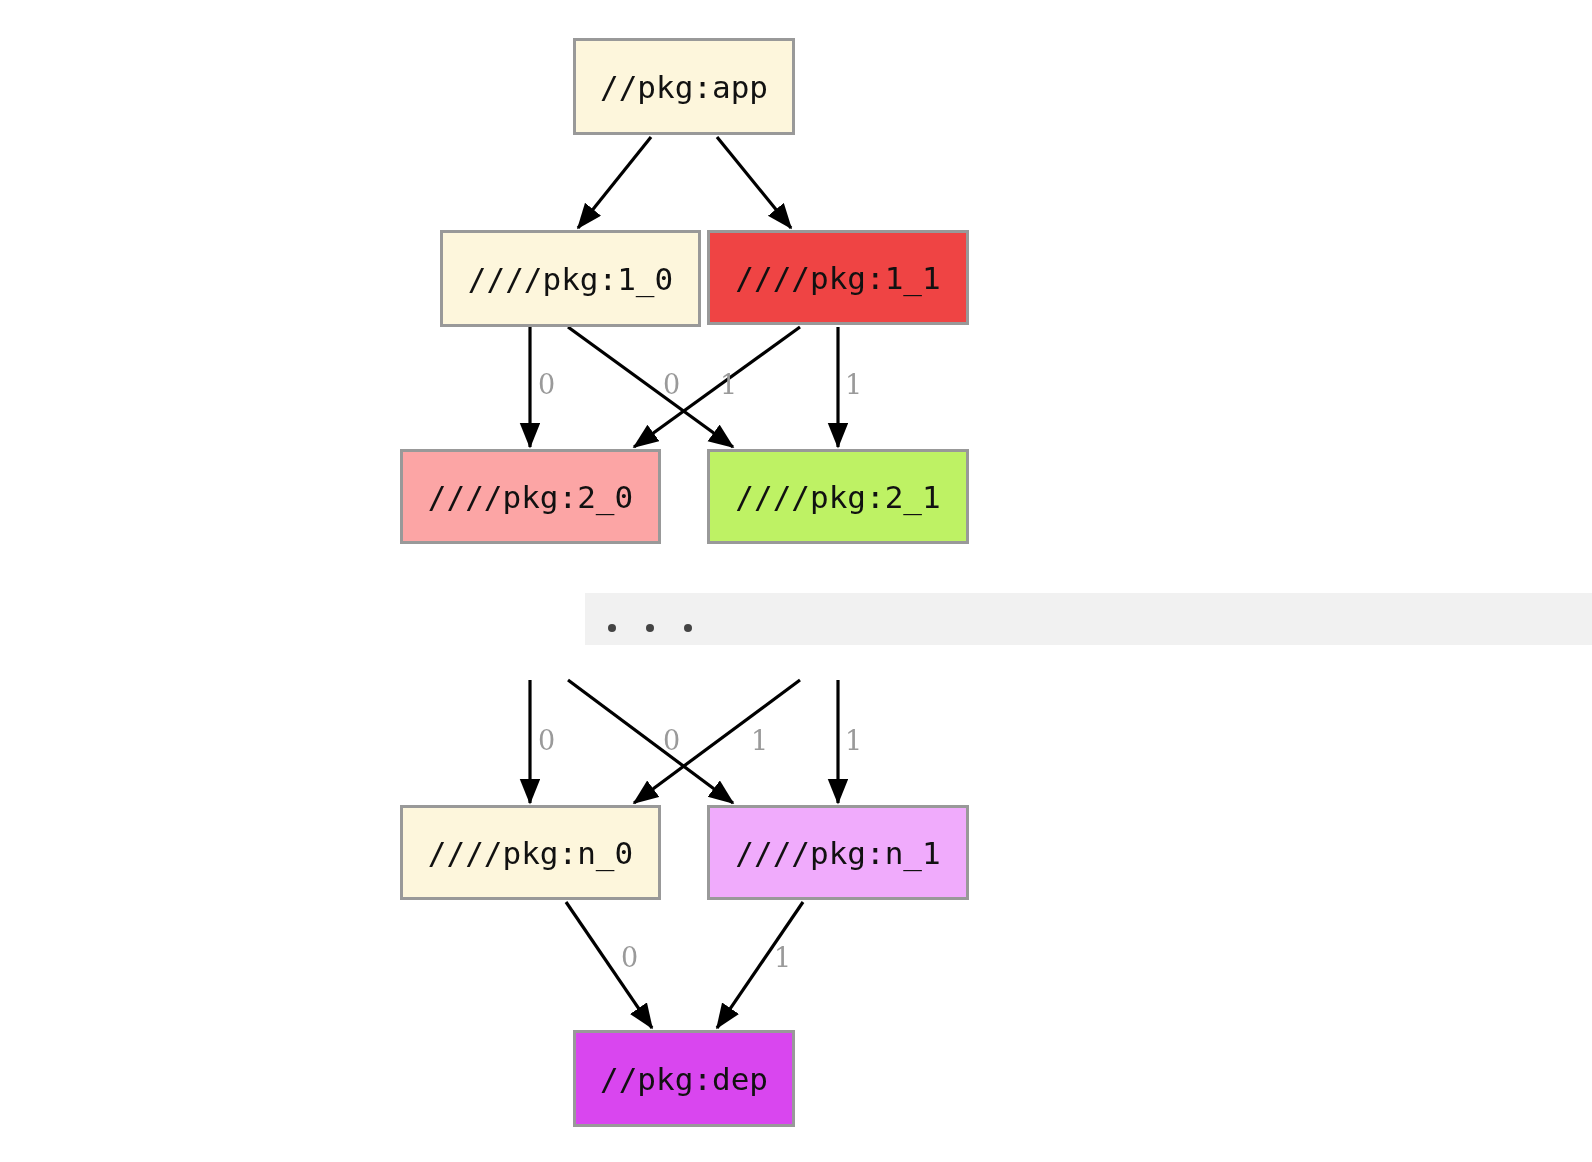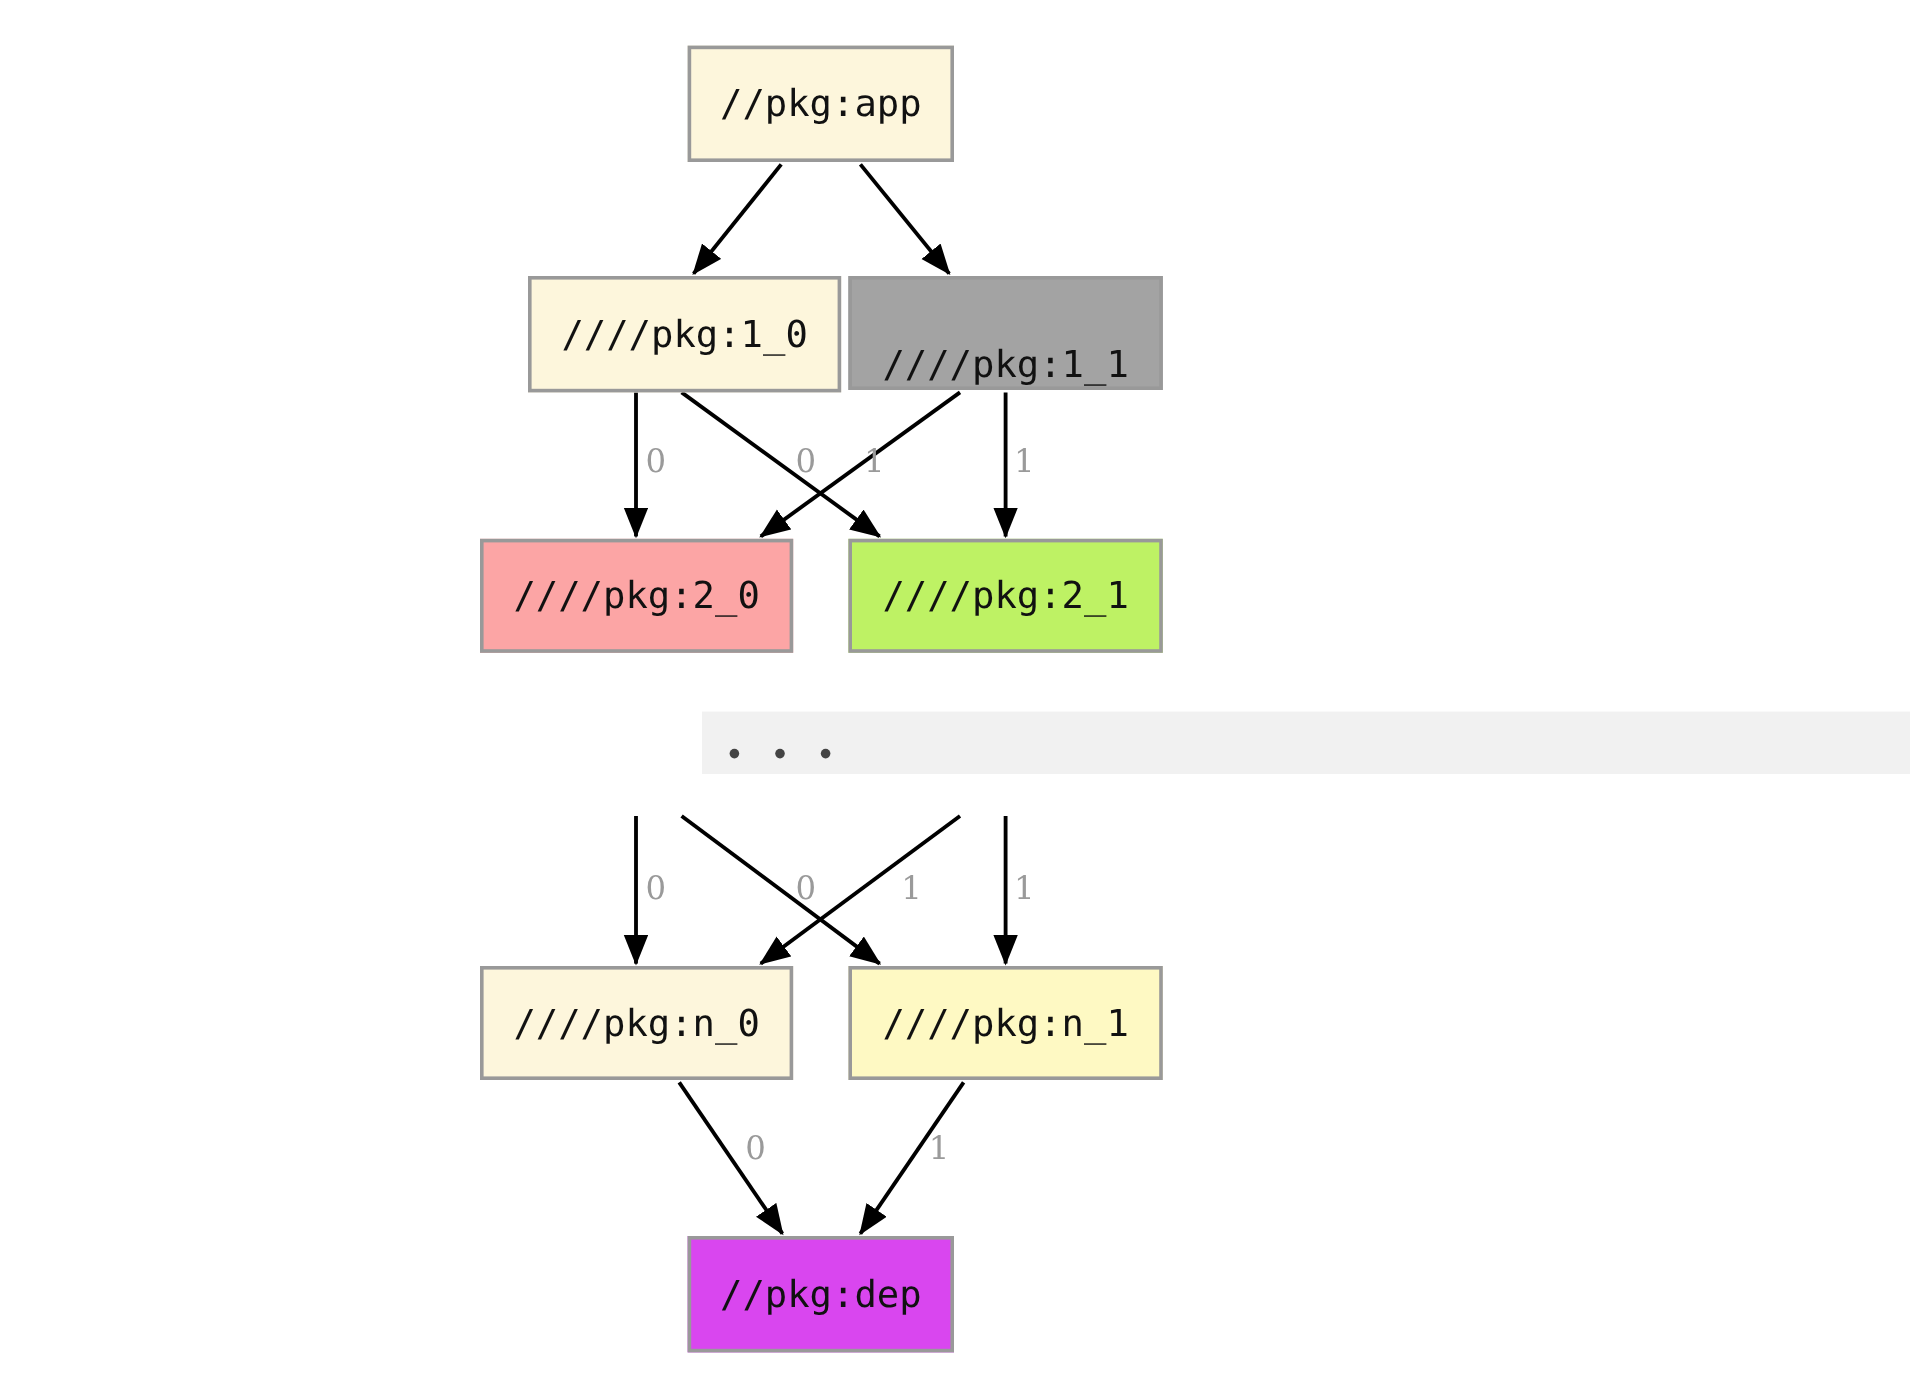--- a/index.html
+++ b/index.html
@@ -97,33 +97,33 @@
       </g>
   </svg>
 
   <div id="nodes-group">
       <div class="node-box" style="left: 573px; top: 38px; width: 222px; height: 97px; background: rgb(253, 246, 220); border-color: rgb(153, 153, 153);">
         <span class="node-label">//pkg:app</span>
       </div>
       <div class="node-box" style="left: 400px; top: 230px; width: 261px; height: 97px; background: rgb(253, 246, 220); border-color: rgb(153, 153, 153); margin-left: 40px;">
         <span class="node-label">////pkg:1_0</span>
       </div>
-      <div class="node-box" style="left: 707px; top: 230px; width: 262px; height: 95px; background: #a3a3a3; border-color: rgb(153, 153, 153); align-items: flex-end;">
+      <div class="node-box" style="left: 707px; top: 230px; width: 262px; height: 95px; background: #ef4444; border-color: rgb(153, 153, 153);">
         <span class="node-label">////pkg:1_1</span>
       </div>
       <div class="node-box" style="left: 400px; top: 449px; width: 261px; height: 95px; background: #fca5a5; border-color: rgb(153, 153, 153);">
         <span class="node-label">////pkg:2_0</span>
       </div>
       <div class="node-box" style="left: 707px; top: 449px; width: 262px; height: 95px; background: #bef264; border-color: rgb(153, 153, 153); text-align: right;">
         <span class="node-label">////pkg:2_1</span>
       </div>
       <div class="node-box" style="left: 400px; top: 805px; width: 261px; height: 95px; background: rgb(253, 246, 220); border-color: rgb(153, 153, 153); align-items: center;">
         <span class="node-label">////pkg:n_0</span>
       </div>
-      <div class="node-box" style="left: 707px; top: 805px; width: 262px; height: 95px; background: #fef9c3; border-color: rgb(153, 153, 153);">
+      <div class="node-box" style="left: 707px; top: 805px; width: 262px; height: 95px; background: #f0abfc; border-color: rgb(153, 153, 153);">
         <span class="node-label">////pkg:n_1</span>
       </div>
       <div class="node-box" style="left: 573px; top: 1030px; width: 222px; height: 97px; background: #d946ef; border-color: rgb(153, 153, 153);">
         <span class="node-label">//pkg:dep</span>
       </div>
     </div>
   <div id="edge-labels-group">
       <div class="edge-label" style="left: 538px; top: 371px; color: rgb(154, 154, 154);">0</div>
       <div class="edge-label" style="left: 663px; top: 371px; color: rgb(154, 154, 154);">0</div>
       <div class="edge-label" style="left: 720px; top: 371px; color: rgb(154, 154, 154);">1</div>

